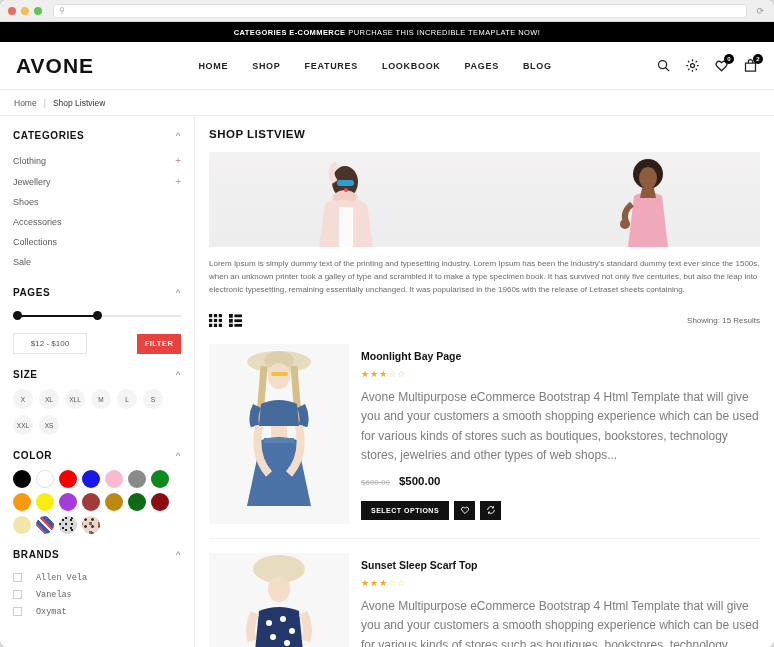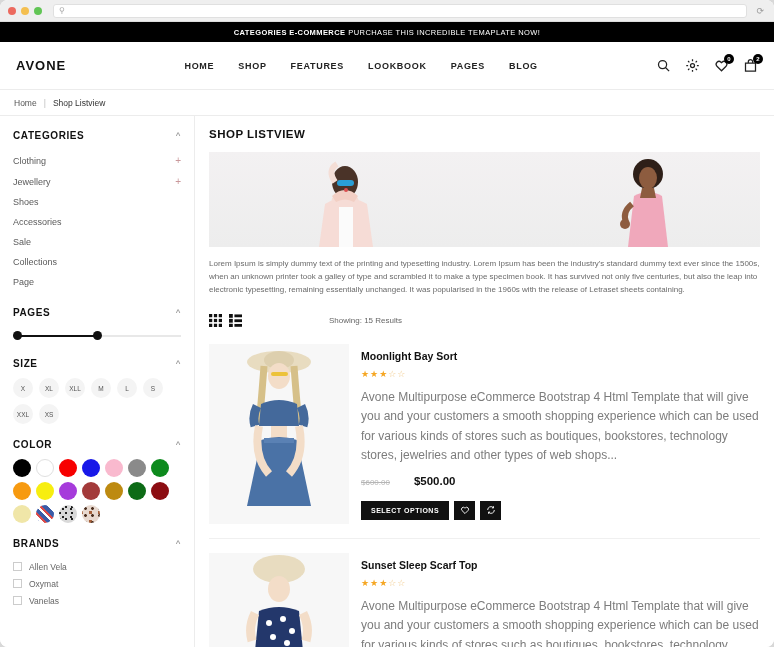--- a/index.html
+++ b/index.html
@@ -47,21 +47,21 @@
     font-size: 7.5px; letter-spacing: .3px;
   }
   .promo b { font-weight: 700; letter-spacing: .4px; }
   .promo span.light { font-weight: 400; margin-left: 3px; letter-spacing: .4px; }
 
   .header {
     height: 48px; display: flex; align-items: center;
     padding: 0 16px; border-bottom: 1px solid #ececec;
     background: #fff;
   }
-  .logo { font-size: 13px; font-weight: 700; letter-spacing: 1px; color: #111; }
+  .logo { font-size: 21px; font-weight: 700; letter-spacing: 1px; color: #111; }
   .nav { flex: 1; display: flex; justify-content: center; gap: 24px; }
   .nav a {
     font-size: 9px; font-weight: 600; letter-spacing: .7px;
     color: #222; text-decoration: none;
   }
   .hicons { display: flex; align-items: center; gap: 14px; }
   .hicon { position: relative; width: 15px; height: 15px; color: #222; display: block; }
   .hicon svg { width: 15px; height: 15px; display: block; }
   .badge {
     position: absolute; top: -4px; right: -5px;
@@ -135,22 +135,22 @@
     display: flex; align-items: center; justify-content: center;
     font-size: 6.5px; color: #555;
   }
 
   .colors { display: flex; flex-wrap: wrap; gap: 5px; }
   .sw { width: 18px; height: 18px; border-radius: 50%; }
   .sw.white { border: 1px solid #e0e0e0; }
 
   .brands { list-style: none; }
   .brands li {
-    display: flex; align-items: center; gap: 7px;
-    font-size: 8.5px; color: #666; padding: 3.5px 0;
+    display: flex; align-items: center; gap: 14px;
+    font-size: 8.5px; color: #666; padding: 3.5px 0; font-family: Liberation Mono, monospace;
   }
   .cbox { width: 9px; height: 9px; border: 1px solid #ccc; flex: 0 0 9px; }
 
   
   .main { flex: 1; padding: 12px 14px 0 14px; overflow: hidden; }
   .page-title {
     font-size: 11.5px; font-weight: 700; letter-spacing: .5px;
     color: #111; margin-bottom: 12px;
   }
   .hero {
@@ -165,21 +165,21 @@
   .hero-text {
     font-size: 8px; line-height: 1.62; color: #6b6b6b; margin-bottom: 11px;
   }
 
   .toolbar {
     display: flex; align-items: center; height: 26px; margin-bottom: 10px;
   }
   .views { display: flex; gap: 7px; width: 120px; }
   .vbtn { width: 13px; height: 13px; display: block; color: #111; }
   .vbtn svg { width: 13px; height: 13px; display: block; }
-  .showing { flex: 1; text-align: left; font-size: 8px; color: #666; }
+  .showing { flex: 1; text-align: right; font-size: 8px; color: #666; }
   .sortsel {
     width: 104px; height: 22px; border: 1px solid #e4e4e4; background: #fff;
     display: flex; align-items: center; justify-content: space-between;
     padding: 0 8px; font-size: 8px; color: #555;
   }
   .sortsel .car { font-size: 6px; color: #777; }
 
   .product {
     display: flex; gap: 12px; padding-bottom: 14px; margin-bottom: 14px;
     border-bottom: 1px solid #f0f0f0;
@@ -187,21 +187,21 @@
   .pthumb {
     width: 140px; flex: 0 0 140px; height: 180px;
     background: #f6f6f6; position: relative; overflow: hidden;
   }
   .pinfo { flex: 1; padding-top: 6px; }
   .pname { font-size: 10.5px; font-weight: 700; color: #111; margin-bottom: 7px; }
   .stars { font-size: 9px; letter-spacing: 1px; margin-bottom: 9px; }
   .stars .on { color: #f5a623; }
   .stars .off { color: #f0c98a; }
   .pdesc { font-size: 12px; line-height: 1.62; color: #7c7c7c; margin-bottom: 9px; }
-  .prices { display: flex; align-items: baseline; gap: 24px; margin-bottom: 14px; }
+  .prices { display: flex; align-items: baseline; gap: 9px; margin-bottom: 14px; }
   .old { font-size: 8px; color: #b5b5b5; text-decoration: line-through; }
   .new { font-size: 11.5px; font-weight: 700; color: #111; }
   .pactions { display: flex; gap: 5px; }
   .btn-dark {
     height: 19px; background: #111; color: #fff; border: none;
     font-size: 7px; font-weight: 700; letter-spacing: .5px;
     padding: 0 10px; cursor: pointer; font-family: inherit;
     display: flex; align-items: center;
   }
   .btn-ico {
@@ -295,41 +295,42 @@
               <span>Jewellery</span>
               <span class="plus">+</span>
             </li>
             <li>
               <span>Shoes</span>
             </li>
             <li>
               <span>Accessories</span>
             </li>
             <li>
+              <span>Collections</span>
+            </li>
+            <li>
               <span>Sale</span>
-            </li>
-            <li>
-              <span>Collections</span>
-            </li>
-            <li>
-              <span>Page</span>
             </li>
           </ul>
         </div>
 
         <div class="blk">
           <div class="blk-head">
             <span>PAGES</span>
             <span class="chev">^</span>
           </div>
           <div class="slider">
             <div class="track"></div>
             <div class="fill"></div>
             <div class="knob k1"></div>
             <div class="knob k2"></div>
+          </div>
+          <div class="price-row">
+            <div class="price-box">$12 - $100</div>
+            <button class="filter-btn" style="background: rgb(232, 66, 63);">FILTER</button>
           </div>
         </div>
 
         <div class="blk">
           <div class="blk-head">
             <span>SIZE</span>
             <span class="chev">^</span>
           </div>
           <div class="sizes">
             <span class="size-chip">X</span>
@@ -375,25 +376,25 @@
             <span>BRANDS</span>
             <span class="chev">^</span>
           </div>
           <ul class="brands">
             <li>
               <span class="cbox"></span>
               <span>Allen Vela</span>
             </li>
             <li>
               <span class="cbox"></span>
+              <span>Vanelas</span>
+            </li>
+            <li>
+              <span class="cbox"></span>
               <span>Oxymat</span>
-            </li>
-            <li>
-              <span class="cbox"></span>
-              <span>Vanelas</span>
             </li>
           </ul>
         </div>
 
       </div>
 
       <div class="main">
         <div class="page-title">SHOP LISTVIEW</div>
 
         <div class="hero">
@@ -459,21 +460,21 @@
               <rect x="62" y="28" width="17" height="4" rx="2" fill="#ecc23a"></rect>
               <path d="M52 60 q18 -8 36 0 l2 22 h-40z" fill="#44699b"></path>
               <path d="M48 62 q-5 10 -2 20 M92 62 q5 10 2 20" stroke="#44699b" stroke-width="9" fill="none"></path>
               <rect x="62" y="82" width="16" height="14" fill="#f3ddc8"></rect>
               <path d="M52 96 q18 -6 36 0 l14 66 h-64z" fill="#4a72a6"></path>
               <path d="M55 94 h30 v5 h-30z" fill="#5a81b4"></path>
               <path d="M50 82 q-6 30 10 48 M90 82 q6 30 -10 48" stroke="#f3ddc8" stroke-width="8" fill="none"></path>
             </svg>
           </div>
           <div class="pinfo">
-            <div class="pname">Moonlight Bay Sort</div>
+            <div class="pname">Moonlight Bay Page</div>
             <div class="stars">
               <span class="on">★</span><span class="on">★</span><span class="on">★</span><span class="off">☆</span><span class="off">☆</span>
             </div>
             <div class="pdesc">Avone Multipurpose eCommerce Bootstrap 4 Html Template that will give you and your customers a smooth shopping experience which can be used for various kinds of stores such as boutiques, bookstores, technology stores, jewelries and other types of web shops...</div>
             <div class="prices">
               <span class="old">$600.00</span>
               <span class="new">$500.00</span>
             </div>
             <div class="pactions">
               <button class="btn-dark">SELECT OPTIONS</button>

